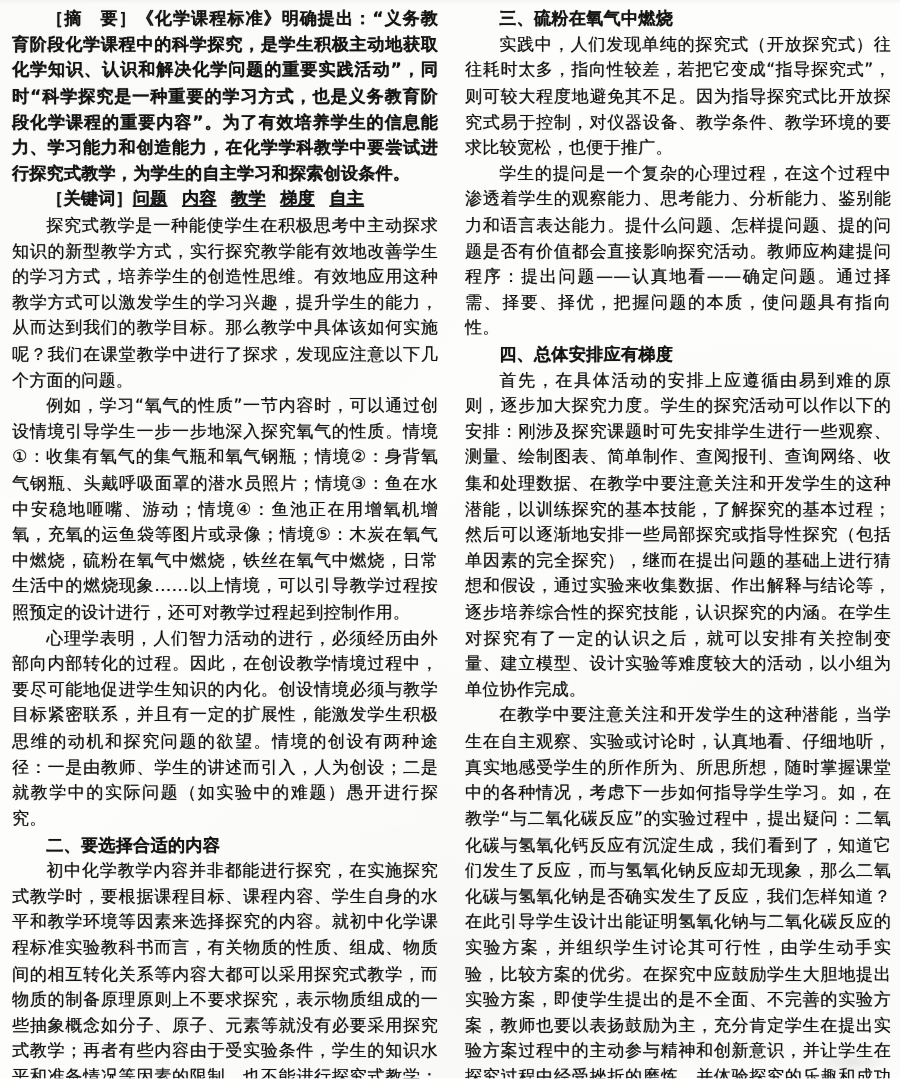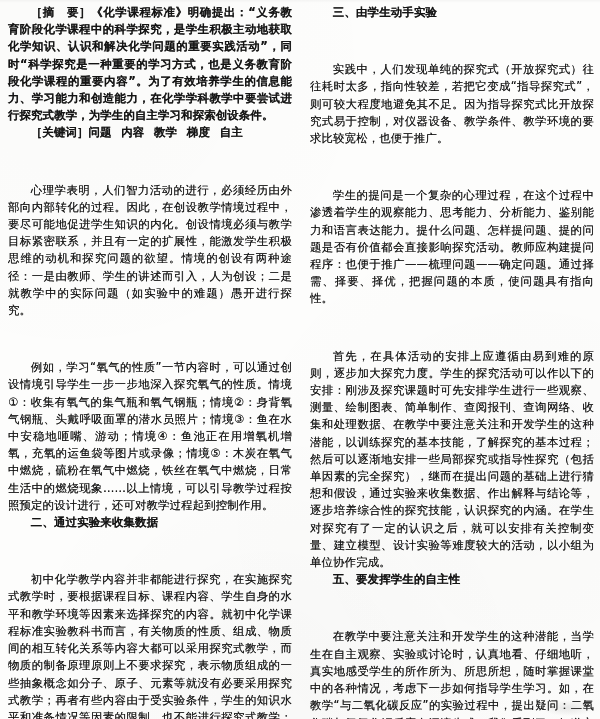--- a/index.html
+++ b/index.html
@@ -49,32 +49,32 @@
     text-align: justify;
     text-justify: inter-character;
     margin: 0;
     letter-spacing: 0.15px;
     
     text-shadow: 0 0 0.55px rgba(20,20,20,0.55), 0.3px 0 0.4px rgba(0,0,0,0.2);
     -webkit-font-smoothing: antialiased;
   }
   .para {
     text-indent: 2em;
-    margin-top: 40px;
   }
   .abstract {
     text-indent: 2em;
     font-weight: 600;
   }
   .keywords {
     text-indent: 2em;
     font-weight: 700;
   }
   .kw-list {
     font-weight: 600;
+    text-decoration: underline;
   }
   .kw-item { margin-right: 0.85em; }
   .heading {
     text-indent: 2em;
     font-weight: 700;
     letter-spacing: 0.2px;
   }
 
   
   .scan-smudge {
@@ -101,38 +101,39 @@
   <div class="scan-edge-top"></div>
 
   <div class="columns">
 
     <div class="col col-left">
 
       <p class="abstract"><span>［摘　要］</span><span>《化学课程标准》明确提出：“义务教育阶段化学课程中的科学探究，是学生积极主动地获取化学知识、认识和解决化学问题的重要实践活动”，同时“科学探究是一种重要的学习方式，也是义务教育阶段化学课程的重要内容”。为了有效培养学生的信息能力、学习能力和创造能力，在化学学科教学中要尝试进行探究式教学，为学生的自主学习和探索创设条件。</span></p>
 
       <p class="keywords"><span>［关键词］</span><span class="kw-list"><span class="kw-item">问题</span><span class="kw-item">内容</span><span class="kw-item">教学</span><span class="kw-item">梯度</span><span class="kw-item">自主</span></span></p>
 
+      <p class="para">探究式教学是一种能使学生在积极思考中主动探求知识的新型教学方式，实行探究教学能有效地改善学生的学习方式，培养学生的创造性思维。有效地应用这种教学方式可以激发学生的学习兴趣，提升学生的能力，从而达到我们的教学目标。那么教学中具体该如何实施呢？我们在课堂教学中进行了探求，发现应注意以下几个方面的问题。</p>
 
+      <p class="para">例如，学习“氧气的性质”一节内容时，可以通过创设情境引导学生一步一步地深入探究氧气的性质。情境①：收集有氧气的集气瓶和氧气钢瓶；情境②：身背氧气钢瓶、头戴呼吸面罩的潜水员照片；情境③：鱼在水中安稳地咂嘴、游动；情境④：鱼池正在用增氧机增氧，充氧的运鱼袋等图片或录像；情境⑤：木炭在氧气中燃烧，硫粉在氧气中燃烧，铁丝在氧气中燃烧，日常生活中的燃烧现象……以上情境，可以引导教学过程按照预定的设计进行，还可对教学过程起到控制作用。</p>
       <p class="para">心理学表明，人们智力活动的进行，必须经历由外部向内部转化的过程。因此，在创设教学情境过程中，要尽可能地促进学生知识的内化。创设情境必须与教学目标紧密联系，并且有一定的扩展性，能激发学生积极思维的动机和探究问题的欲望。情境的创设有两种途径：一是由教师、学生的讲述而引入，人为创设；二是就教学中的实际问题（如实验中的难题）愚开进行探究。</p>
-      <p class="para">例如，学习“氧气的性质”一节内容时，可以通过创设情境引导学生一步一步地深入探究氧气的性质。情境①：收集有氧气的集气瓶和氧气钢瓶；情境②：身背氧气钢瓶、头戴呼吸面罩的潜水员照片；情境③：鱼在水中安稳地咂嘴、游动；情境④：鱼池正在用增氧机增氧，充氧的运鱼袋等图片或录像；情境⑤：木炭在氧气中燃烧，硫粉在氧气中燃烧，铁丝在氧气中燃烧，日常生活中的燃烧现象……以上情境，可以引导教学过程按照预定的设计进行，还可对教学过程起到控制作用。</p>
 
-      <p class="heading">二、通过实验来收集数据</p>
+      <p class="heading">二、要选择合适的内容</p>
       <p class="para">初中化学教学内容并非都能进行探究，在实施探究式教学时，要根据课程目标、课程内容、学生自身的水平和教学环境等因素来选择探究的内容。就初中化学课程标准实验教科书而言，有关物质的性质、组成、物质间的相互转化关系等内容大都可以采用探究式教学，而物质的制备原理原则上不要求探究，表示物质组成的一些抽象概念如分子、原子、元素等就没有必要采用探究式教学；再者有些内容由于受实验条件，学生的知识水平和准备情况等因素的限制，也不能进行探究式教学；另外，对于学生已有经验基础，或者已在学生中达成共识的内容，也没有必要再进行探究。</p>
 
     </div>
 
     <div class="col col-right">
 
-      <p class="heading">三、由学生动手实验</p>
+      <p class="heading">三、硫粉在氧气中燃烧</p>
       <p class="para">实践中，人们发现单纯的探究式（开放探究式）往往耗时太多，指向性较差，若把它变成“指导探究式”，则可较大程度地避免其不足。因为指导探究式比开放探究式易于控制，对仪器设备、教学条件、教学环境的要求比较宽松，也便于推广。</p>
-      <p class="para">学生的提问是一个复杂的心理过程，在这个过程中渗透着学生的观察能力、思考能力、分析能力、鉴别能力和语言表达能力。提什么问题、怎样提问题、提的问题是否有价值都会直接影响探究活动。教师应构建提问程序：也便于推广——梳理问题——确定问题。通过择需、择要、择优，把握问题的本质，使问题具有指向性。</p>
+      <p class="para">学生的提问是一个复杂的心理过程，在这个过程中渗透着学生的观察能力、思考能力、分析能力、鉴别能力和语言表达能力。提什么问题、怎样提问题、提的问题是否有价值都会直接影响探究活动。教师应构建提问程序：提出问题——认真地看——确定问题。通过择需、择要、择优，把握问题的本质，使问题具有指向性。</p>
 
+      <p class="heading">四、总体安排应有梯度</p>
       <p class="para">首先，在具体活动的安排上应遵循由易到难的原则，逐步加大探究力度。学生的探究活动可以作以下的安排：刚涉及探究课题时可先安排学生进行一些观察、测量、绘制图表、简单制作、查阅报刊、查询网络、收集和处理数据、在教学中要注意关注和开发学生的这种潜能，以训练探究的基本技能，了解探究的基本过程；然后可以逐渐地安排一些局部探究或指导性探究（包括单因素的完全探究），继而在提出问题的基础上进行猜想和假设，通过实验来收集数据、作出解释与结论等，逐步培养综合性的探究技能，认识探究的内涵。在学生对探究有了一定的认识之后，就可以安排有关控制变量、建立模型、设计实验等难度较大的活动，以小组为单位协作完成。</p>
 
-      <p class="heading">五、要发挥学生的自主性</p>
       <p class="para">在教学中要注意关注和开发学生的这种潜能，当学生在自主观察、实验或讨论时，认真地看、仔细地听，真实地感受学生的所作所为、所思所想，随时掌握课堂中的各种情况，考虑下一步如何指导学生学习。如，在教学“与二氧化碳反应”的实验过程中，提出疑问：二氧化碳与氢氧化钙反应有沉淀生成，我们看到了，知道它们发生了反应，而与氢氧化钠反应却无现象，那么二氧化碳与氢氧化钠是否确实发生了反应，我们怎样知道？在此引导学生设计出能证明氢氧化钠与二氧化碳反应的实验方案，并组织学生讨论其可行性，由学生动手实验，比较方案的优劣。在探究中应鼓励学生大胆地提出实验方案，即使学生提出的是不全面、不完善的实验方案，教师也要以表扬鼓励为主，充分肯定学生在提出实验方案过程中的主动参与精神和创新意识，并让学生在探究过程中经受挫折的磨炼，并体验探究的乐趣和成功的喜悦，并指导学生形成良好的学习习惯。</p>
 
     </div>
 
   </div>
 
   <div class="scan-smudge"></div>
 </div>
 
 </body></html>

